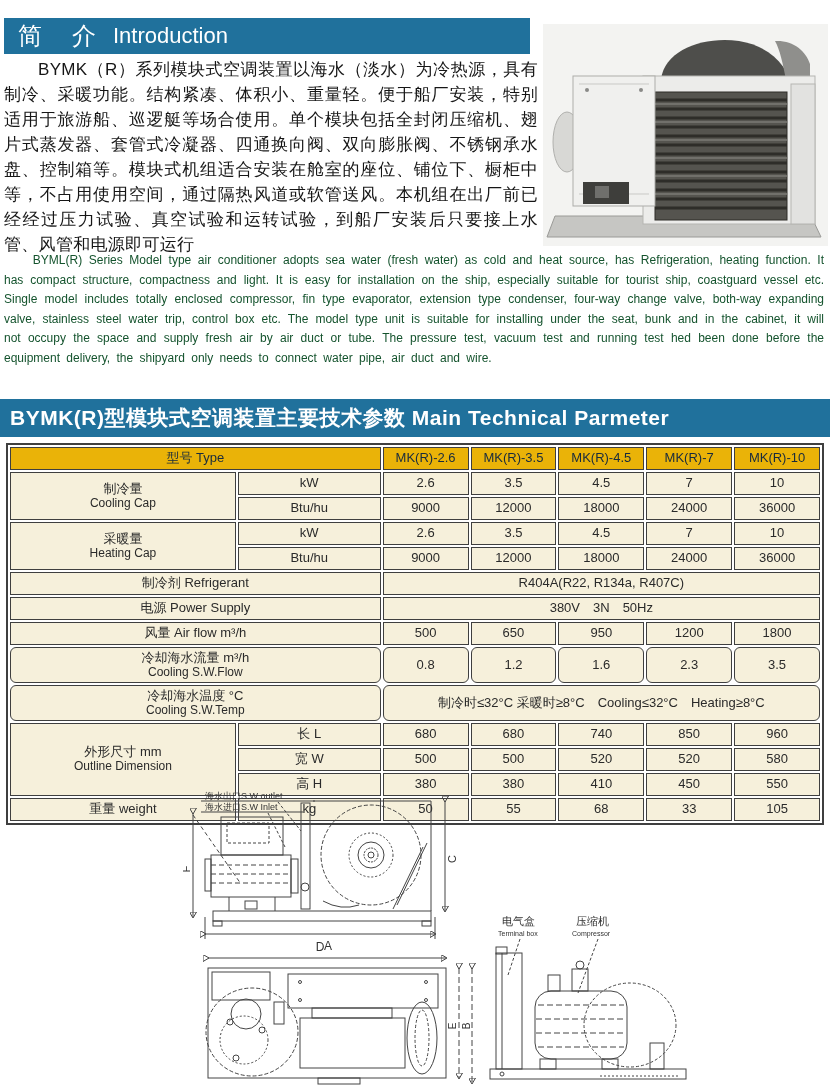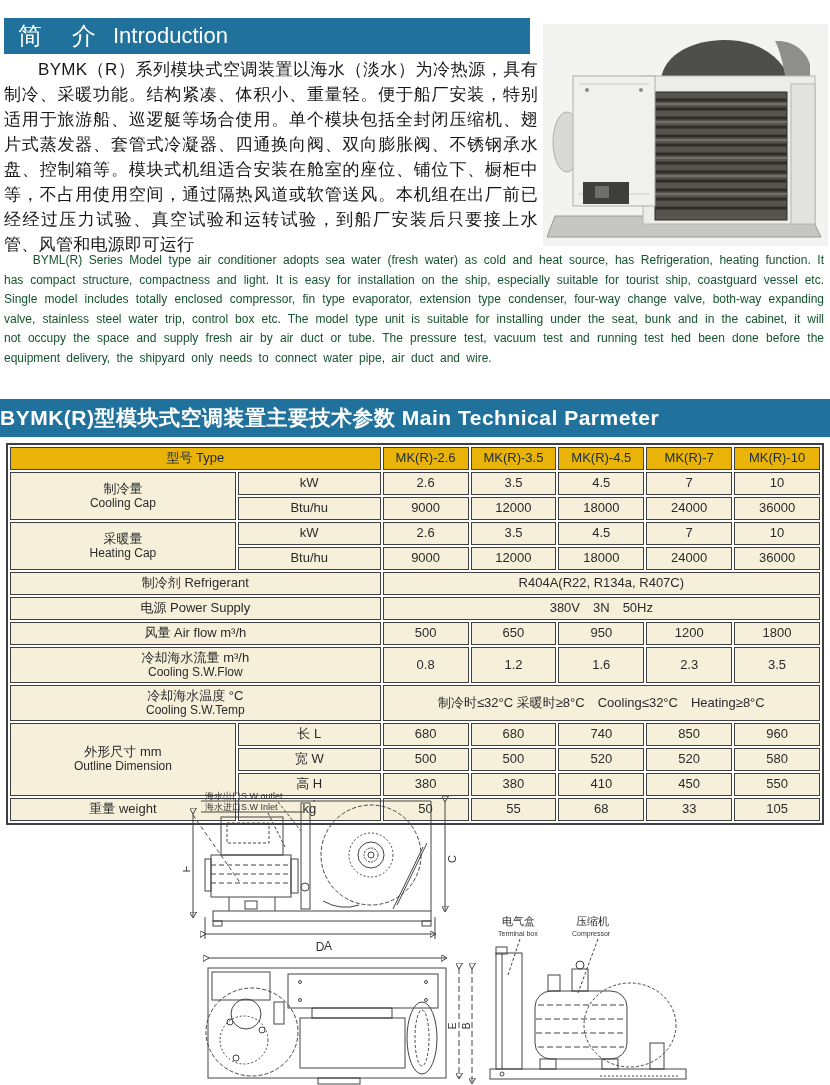--- a/index.html
+++ b/index.html
@@ -9,21 +9,21 @@
   }
   
   .h1bar{
     position:absolute;left:4px;top:18px;width:526px;height:36px;background:#20719c;
     color:#fff;display:flex;align-items:center;padding-left:14px;box-sizing:border-box;
   }
   .h1bar .zh{font-size:24px;font-weight:normal;letter-spacing:3px;}
   .h1bar .en{font-size:22px;font-weight:normal;margin-left:14px;}
   .h2bar{
     position:absolute;left:0;top:399px;width:830px;height:38px;background:#20719c;
-    color:#fff;display:flex;align-items:center;padding-left:0;box-sizing:border-box;
+    color:#fff;display:flex;align-items:center;padding-left:10px;box-sizing:border-box;
     font-size:21px;font-weight:bold;letter-spacing:0.5px;
   }
   
   .zh-para{
     position:absolute;left:4px;top:57px;width:534px;font-size:17px;line-height:25px;
     color:#161616;text-align:justify;text-indent:2em;letter-spacing:0.3px;
   }
   .en-para{
     position:absolute;left:4px;top:251px;width:820px;font-size:12px;line-height:19.6px;
     color:#14532d;text-align:justify;text-indent:2.4em;word-spacing:3px;
@@ -35,21 +35,21 @@
   .spec-table table{
     width:100%;border-collapse:separate;border-spacing:2px;background:#fff;
     border:2px solid #3f3f3f;table-layout:fixed;
   }
   .spec-table td{
     border:1px solid #3f3f3f;background:#f6f0db;text-align:center;vertical-align:middle;
     font-size:13px;color:#2a2a2a;padding:0 2px;height:21px;line-height:1.15;
   }
   .spec-table td.th{background:#eab308;color:#182b3d;font-size:13px;}
   .spec-table td .en2{display:block;font-size:12px;}
-  .spec-table tr.tall td{height:34px;}
+  .spec-table tr.tall td{height:34px;border-radius:6px;}
   
   .drw{position:absolute;}
   .drw text{fill:#333;font-family:"Liberation Sans","DejaVu Sans",sans-serif;}
   .drw path,.drw line,.drw rect,.drw circle,.drw ellipse,.drw polyline{
     fill:none;stroke:#444;stroke-width:1;
   }
 </style>
 </head>
 <body>
 

